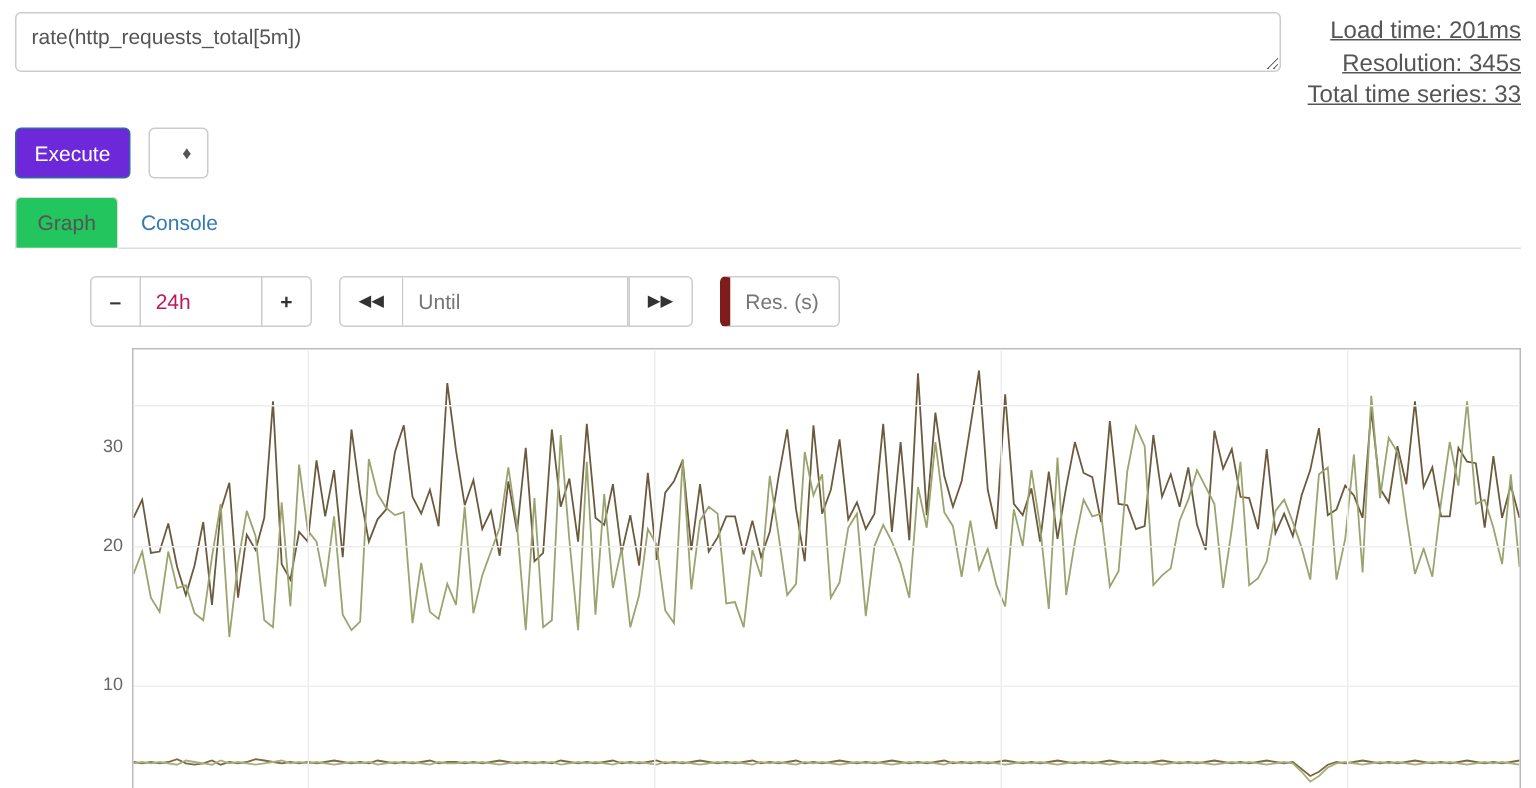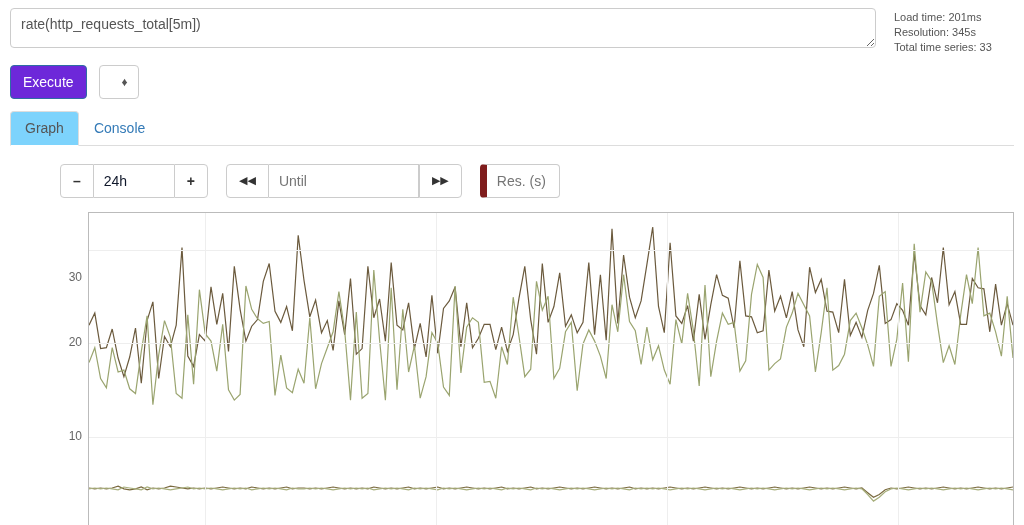--- a/index.html
+++ b/index.html
@@ -19,26 +19,27 @@
     resize: both;
     padding: 6px 10px;
     font-family: inherit;
     font-size: 14px;
     color: #555;
     border: 1px solid #ccc;
     border-radius: 4px;
     line-height: 1.4;
   }
   .stats {
-    font-size: 11px;
+    font-size: 16px;
     color: #555;
-    text-align: left;
+    text-align: right;
     line-height: 1.35;
     min-width: 120px;
     padding-top: 2px;
+    text-decoration: underline;
   }
   .exec-row { margin-top: 10px; display: flex; align-items: center; }
   .btn {
     display: inline-flex; align-items: center; justify-content: center;
     height: 34px; padding: 0 12px;
     background: #fff; border: 1px solid #ccc; border-radius: 4px;
     font-size: 14px; color: #333; cursor: pointer;
     user-select: none;
   }
   .btn-primary {
@@ -63,34 +64,34 @@
   .tab {
     padding: 8px 14px 9px;
     margin-bottom: -1px;
     cursor: pointer;
     color: #337ab7;
     border: 1px solid transparent;
     border-top-left-radius: 4px; border-top-right-radius: 4px;
   }
   .tab.active {
     color: #555;
-    background: #7dd3fc;
+    background: #22c55e;
     border-color: #ddd #ddd #fff #ddd;
   }
   .graph-area { padding: 18px 0 0 50px; }
   .controls { display: flex; align-items: center; gap: 18px; }
   .group { display: flex; }
   .group .btn { border-radius: 0; }
   .group .btn:first-child { border-top-left-radius: 4px; border-bottom-left-radius: 4px; }
   .group .btn:last-child  { border-top-right-radius: 4px; border-bottom-right-radius: 4px; }
   .range-disp {
     width: 80px; height: 34px;
     border-top: 1px solid #ccc; border-bottom: 1px solid #ccc;
     display: flex; align-items: center; padding: 0 10px;
-    color: #0f172a; background: #fff;
+    color: #be185d; background: #fff;
   }
   .until-input, .res-input {
     height: 34px; border: 1px solid #ccc; border-top-left-radius: 0; border-bottom-left-radius: 0;
     border-left: none; padding: 12px 10px; font-size: 14px; color: #a16207;
   }
   .until-input { width: 150px; }
   .group .until-input { border-radius: 0; }
   .res-input { width: 80px; border-radius: 4px; border-left: 7px solid #7f1d1d; }
   .stacked-btn { }
   .stacked-btn .sq {

